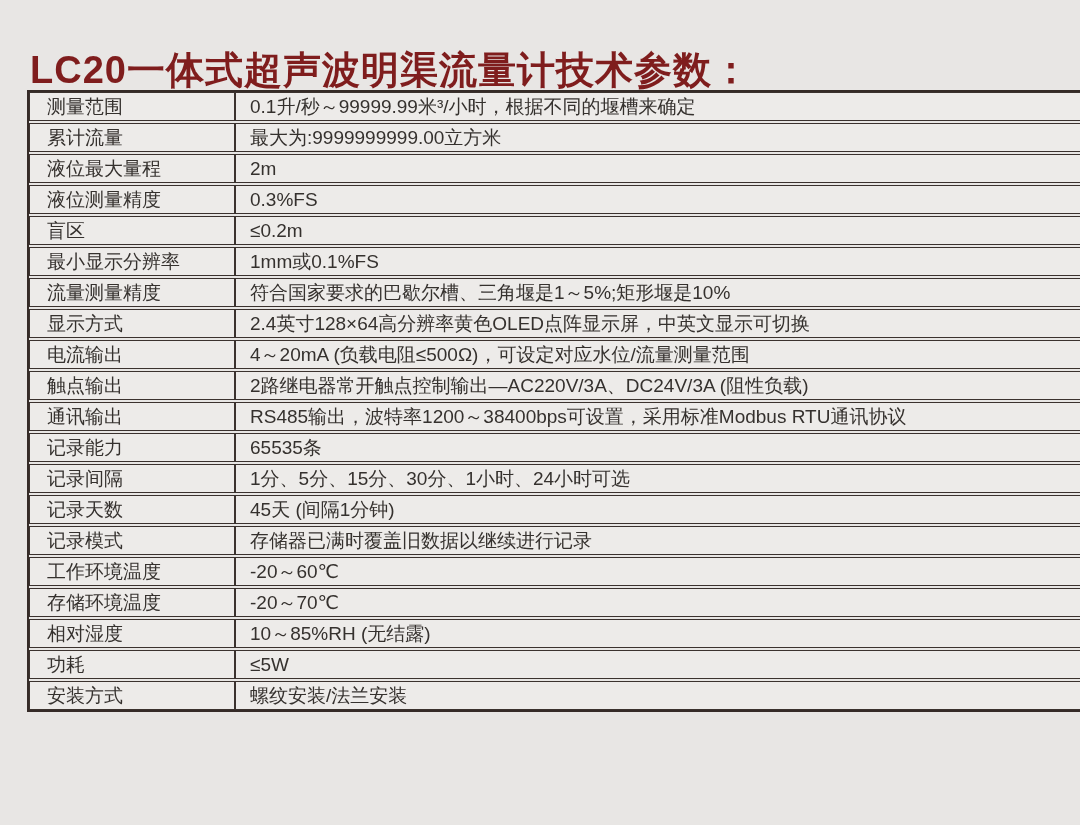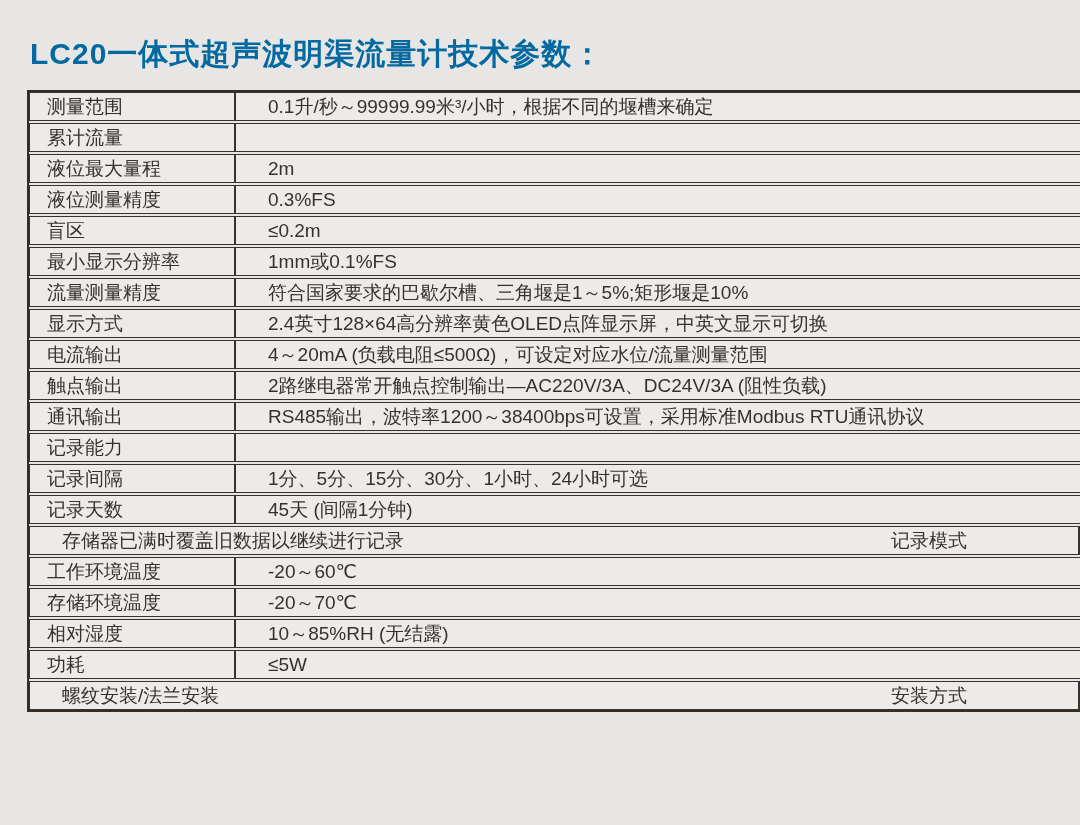--- a/index.html
+++ b/index.html
@@ -11,24 +11,24 @@
     height: 825px;
     position: relative;
     background: #e8e6e4;
     font-family: "Liberation Sans", "DejaVu Sans", sans-serif;
     color: #35312e;
     overflow: hidden;
   }
   .page-title {
     position: absolute;
     left: 30px;
-    top: 14px;
-    font-size: 30px;
+    top: 20px;
+    font-size: 38px;
     font-weight: bold;
-    color: #0369a1;
+    color: #7f1d1d;
     letter-spacing: 1px;
     white-space: nowrap;
   }
   .table-wrap {
     position: absolute;
     left: 27px;
     top: 90px;
     width: 1056px;
     box-sizing: border-box;
     border: 2px solid #352b27;
@@ -55,37 +55,38 @@
     overflow: hidden;
   }
   .cell.label {
     width: 206px;
     flex: 0 0 206px;
     padding-left: 17px;
     border-right: 2px solid #3b322e;
   }
   .cell.value {
     flex: 1;
-    padding-left: 32px;
+    padding-left: 14px;
   }
 </style>
 </head>
 <body>
 
 <h1 class="page-title">LC20一体式超声波明渠流量计技术参数：</h1>
 
 <div class="table-wrap">
 
     <div class="row">
       <div class="cell label">测量范围</div>
       <div class="cell value">0.1升/秒～99999.99米³/小时，根据不同的堰槽来确定</div>
     </div>
 
     <div class="row">
       <div class="cell label">累计流量</div>
+      <div class="cell value">最大为:9999999999.00立方米</div>
     </div>
 
     <div class="row">
       <div class="cell label">液位最大量程</div>
       <div class="cell value">2m</div>
     </div>
 
     <div class="row">
       <div class="cell label">液位测量精度</div>
       <div class="cell value">0.3%FS</div>
@@ -121,35 +122,36 @@
       <div class="cell value">2路继电器常开触点控制输出—AC220V/3A、DC24V/3A (阻性负载)</div>
     </div>
 
     <div class="row">
       <div class="cell label">通讯输出</div>
       <div class="cell value">RS485输出，波特率1200～38400bps可设置，采用标准Modbus RTU通讯协议</div>
     </div>
 
     <div class="row">
       <div class="cell label">记录能力</div>
+      <div class="cell value">65535条</div>
     </div>
 
     <div class="row">
       <div class="cell label">记录间隔</div>
       <div class="cell value">1分、5分、15分、30分、1小时、24小时可选</div>
     </div>
 
     <div class="row">
       <div class="cell label">记录天数</div>
       <div class="cell value">45天 (间隔1分钟)</div>
     </div>
 
     <div class="row">
+      <div class="cell label">记录模式</div>
       <div class="cell value">存储器已满时覆盖旧数据以继续进行记录</div>
-      <div class="cell label">记录模式</div>
     </div>
 
     <div class="row">
       <div class="cell label">工作环境温度</div>
       <div class="cell value">-20～60℃</div>
     </div>
 
     <div class="row">
       <div class="cell label">存储环境温度</div>
       <div class="cell value">-20～70℃</div>
@@ -161,16 +163,16 @@
     </div>
 
 
     <div class="row">
       <div class="cell label">功耗</div>
       <div class="cell value">≤5W</div>
     </div>
 
 
     <div class="row">
+      <div class="cell label">安装方式</div>
       <div class="cell value">螺纹安装/法兰安装</div>
-      <div class="cell label">安装方式</div>
     </div>
   </div>
 
 </body></html>

